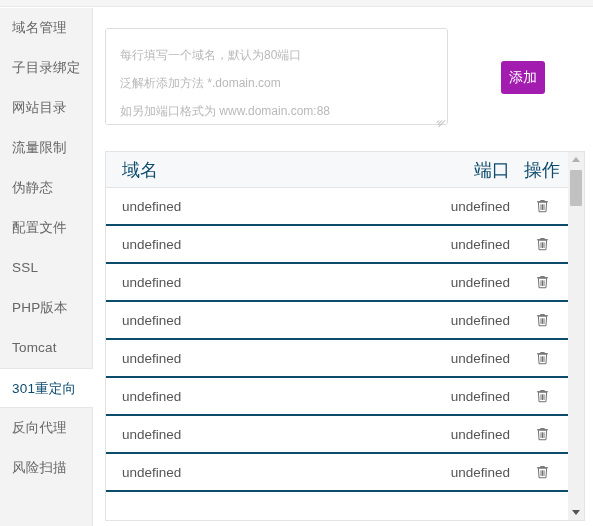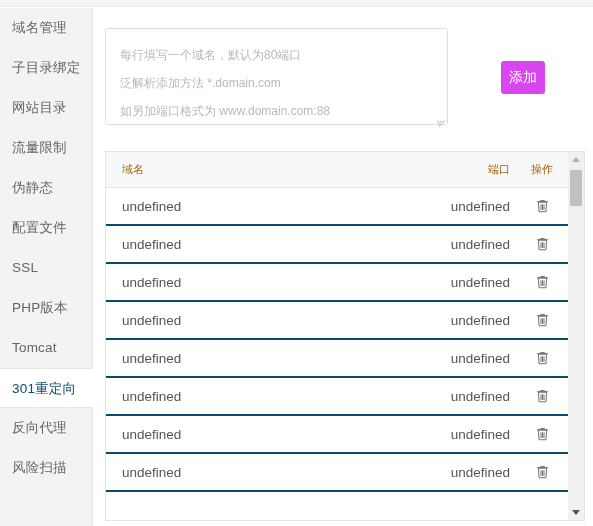--- a/index.html
+++ b/index.html
@@ -123,21 +123,21 @@
   .resize-grip i:nth-child(1) { top: 8px; width: 9px; }
   .resize-grip i:nth-child(2) { top: 8px; width: 6px; right: 3px; }
   .resize-grip i:nth-child(3) { top: 8px; width: 3px; right: 6px; }
 
   .add-button {
     position: absolute;
     left: 396px;
     top: 33px;
     width: 44px;
     height: 33px;
-    background: #d946ef;
+    background: #a21caf;
     color: #ffffff;
     border: none;
     border-radius: 3px;
     font-family: "Liberation Sans", "DejaVu Sans", sans-serif;
     font-size: 14px;
     line-height: 33px;
     padding: 0;
     text-align: center;
     cursor: pointer;
   }
@@ -191,22 +191,22 @@
     font-size: 13.5px;
   }
   .c-op {
     width: 52px;
     box-sizing: border-box;
     text-align: center;
   }
   .thead .c-domain,
   .thead .c-port,
   .thead .c-op {
-    color: #a16207;
-    font-size: 11px;
+    color: #0c4a6e;
+    font-size: 18px;
   }
   .thead .c-op { text-align: center; }
   .trash {
     display: inline-block;
     width: 15px;
     height: 16px;
     cursor: pointer;
     vertical-align: middle;
   }
 

